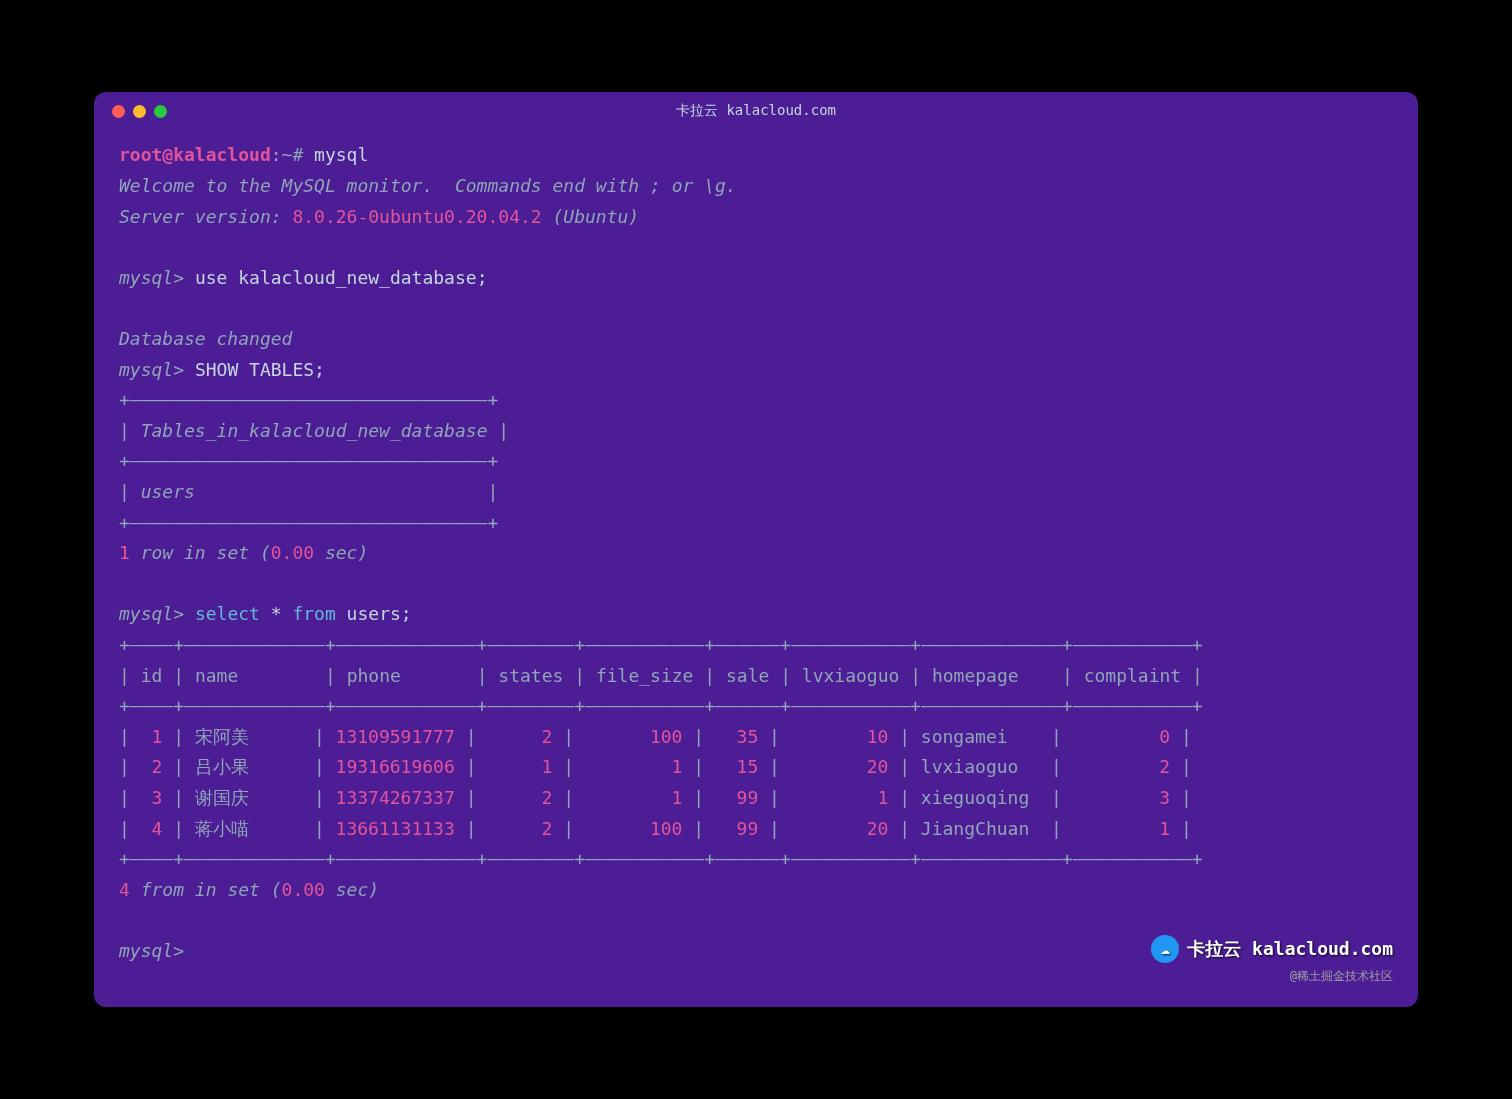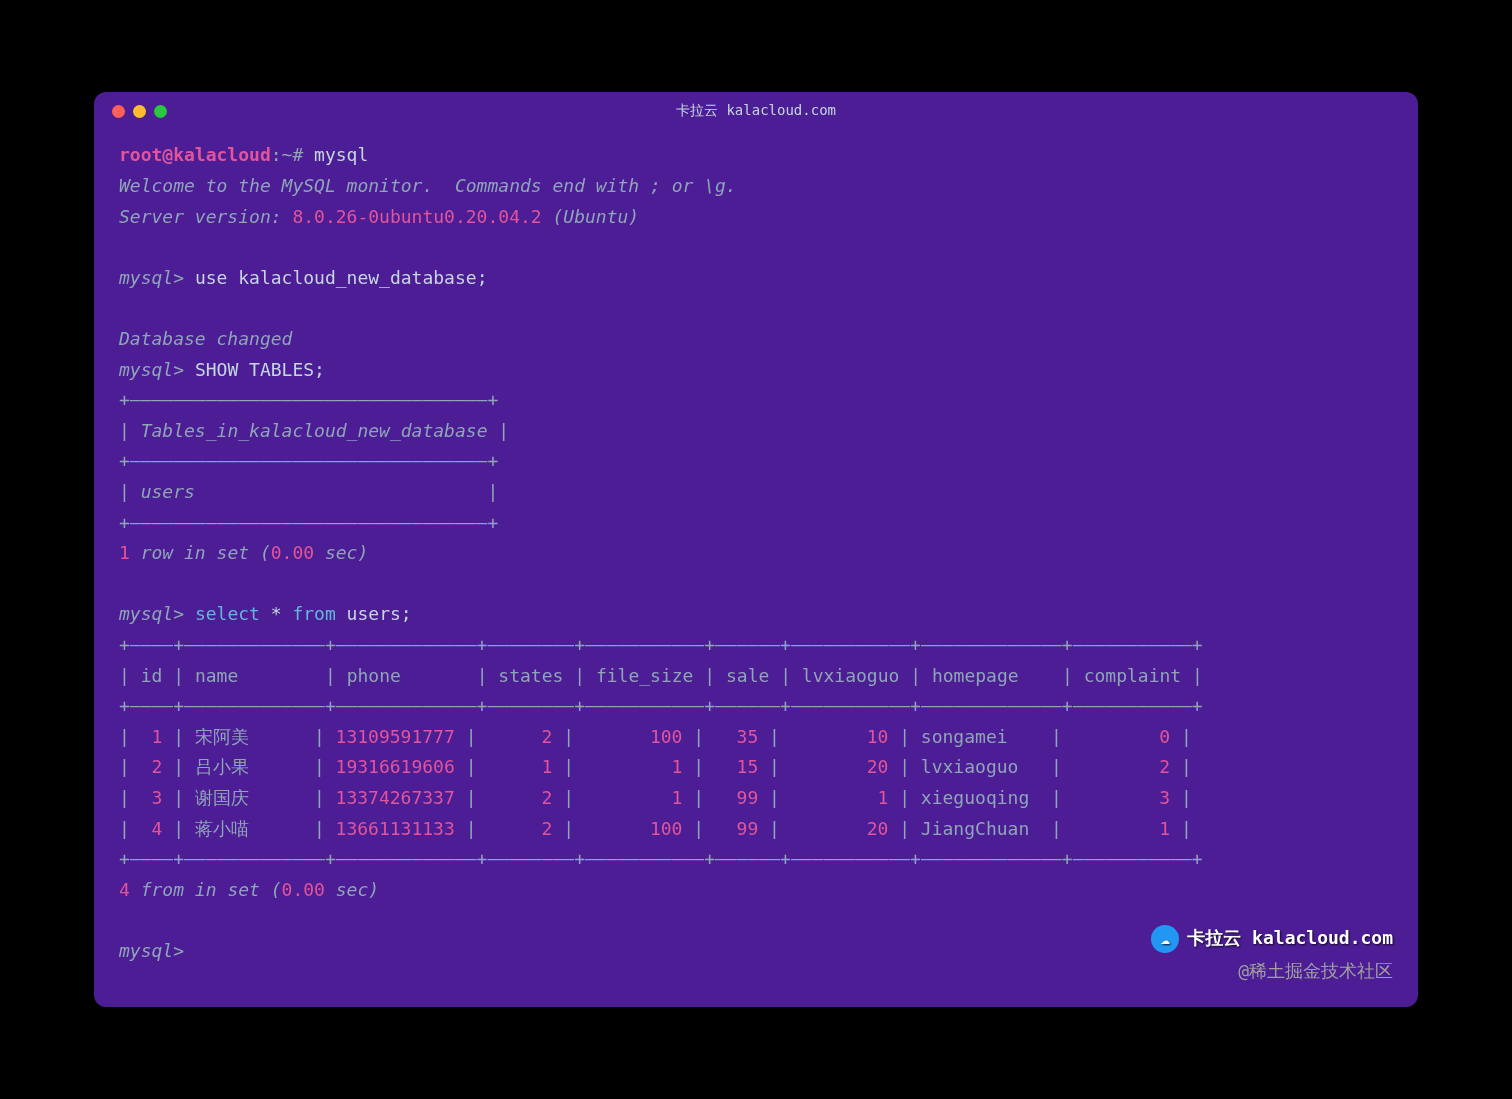--- a/index.html
+++ b/index.html
@@ -88,21 +88,21 @@
       background: #2196f3;
       border-radius: 50%;
       display: flex;
       align-items: center;
       justify-content: center;
       color: #fff;
       font-size: 16px;
     }
     .watermark-sub {
       color: #a0a0a0;
-      font-size: 18px;
+      font-size: 12px;
       margin-top: 2px;
     }
   </style>
 </head>
 <body>
 
 <div class="terminal-window">
   <div class="title-bar">
     <div class="traffic-lights">
       <div class="light red"></div>

